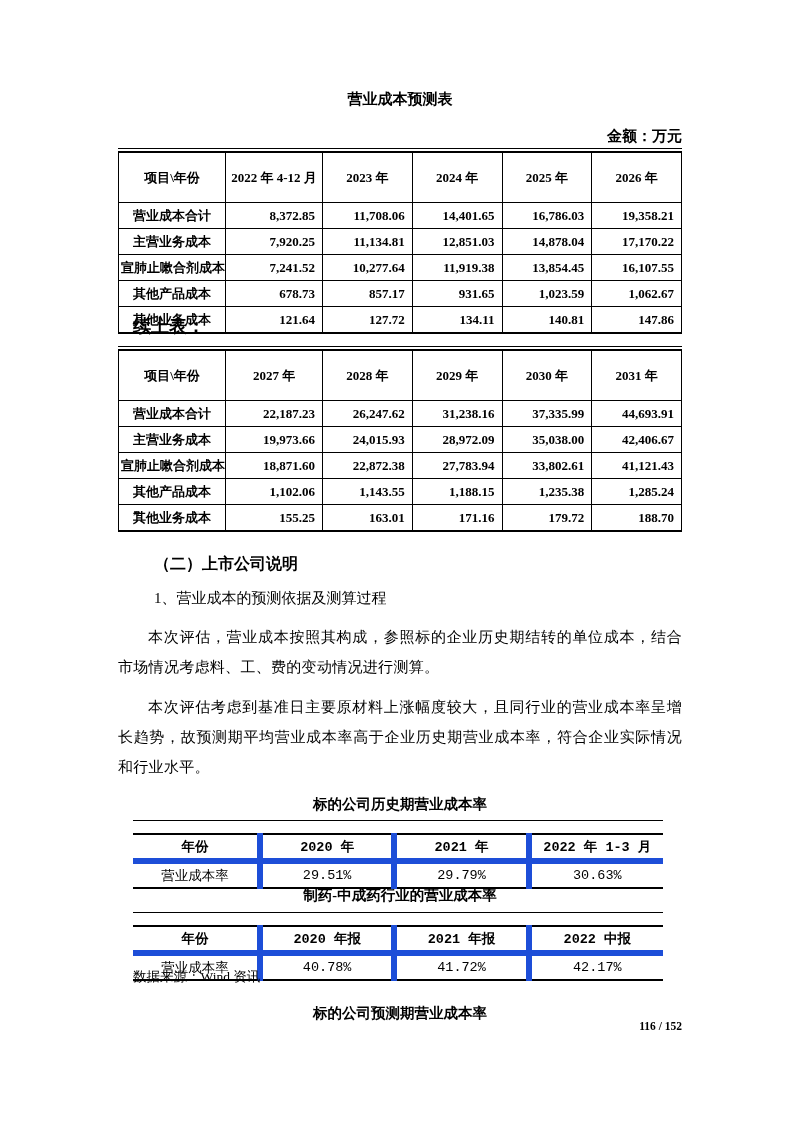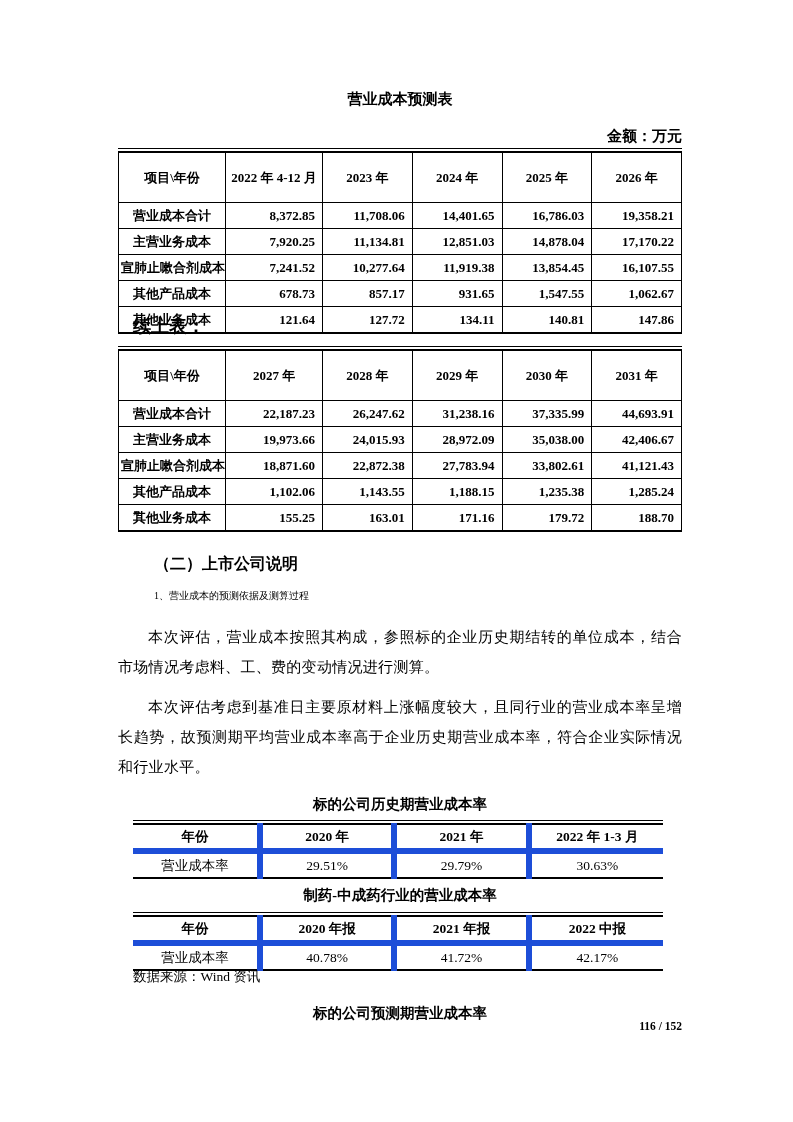--- a/index.html
+++ b/index.html
@@ -9,21 +9,21 @@
     overflow:hidden;
   }
   .content { position:absolute; left:118px; top:0; width:564px; }
   .abs { position:absolute; left:0; width:564px; }
 
   .doc-title { top:90px; text-align:center; font-weight:bold; font-size:15px;font-family:Liberation Serif, serif; }
   .unit-label { top:127px; text-align:right; font-weight:bold; font-size:15px; }
   .cont-label { top:314px; font-weight:bold; font-size:18px; padding-left:15px; }
   .quote-mark { top:508px; font-weight:bold; font-size:15px; padding-left:15px; }
   .sec-heading { top:554px; font-weight:bold; font-size:16px; padding-left:36px; }
-  .sub-heading { top:589px; font-size:10px; padding-left:36px; }
+  .sub-heading { top:589px; font-size:15px; padding-left:36px; }
   .body-para { margin:0; font-size:15px; line-height:30px; text-align:justify; text-indent:2em; letter-spacing:0.3px; }
   .p1 { top:622px; }
   .p2 { top:692px; }
   .tbl-heading { font-weight:bold; font-size:14.5px; text-align:center; }
   .h3 { top:795px; }
   .h4 { top:886px; }
   .h5 { top:1004px; }
   .src-note { top:968px; font-size:13.5px; padding-left:15px; }
   .page-number { top:1020px; text-align:right; font-weight:bold; font-size:11.5px; }
 
@@ -36,21 +36,21 @@
     font-weight:bold; font-size:13px; overflow:hidden; white-space:nowrap;
   }
   .bigtbl tr:first-child td { border-top:2px solid #000; }
   .bigtbl tr:last-child td { border-bottom:2px solid #000; }
   .bigtbl .hd { text-align:center; padding:12px 2px; }
   .bigtbl .lbl { text-align:center; padding:0 2px;margin-left:28px; }
   .bigtbl .num { text-align:right; }
   .bigtbl col.c0 { width:107px; } .bigtbl col.c1 { width:97px; }
 
   
-  .smallwrap { width:530px; margin-left:15px; border-top:1px solid #000; padding-top:2px; }
+  .smallwrap { width:530px; margin-left:15px; border-top:1px solid #000; padding-top:12px;font-family:Liberation Mono, monospace; }
   .t3 { top:820px; } .t4 { top:912px; }
   .smalltbl td {
     border:6px solid #1d4ed8; height:23px; padding:0 4px;
     font-size:13.5px; text-align:center; white-space:nowrap;
   }
   .smalltbl tr:first-child td { border-top:2px solid #000; font-weight:bold; }
   .smalltbl tr:last-child td { border-bottom:2px solid #000; }
   .smalltbl td:first-child { border-left:none; }
   .smalltbl td:last-child { border-right:none; }
   .smalltbl col.c0 { width:127px; }
@@ -105,21 +105,21 @@
           <td class="num">10,277.64</td>
           <td class="num">11,919.38</td>
           <td class="num">13,854.45</td>
           <td class="num">16,107.55</td>
         </tr>
         <tr>
           <td class="lbl">其他产品成本</td>
           <td class="num">678.73</td>
           <td class="num">857.17</td>
           <td class="num">931.65</td>
-          <td class="num">1,547.55</td>
+          <td class="num">1,023.59</td>
           <td class="num">1,062.67</td>
         </tr>
         <tr>
           <td class="lbl">其他业务成本</td>
           <td class="num">121.64</td>
           <td class="num">127.72</td>
           <td class="num">134.11</td>
           <td class="num">140.81</td>
           <td class="num">147.86</td>
         </tr>

